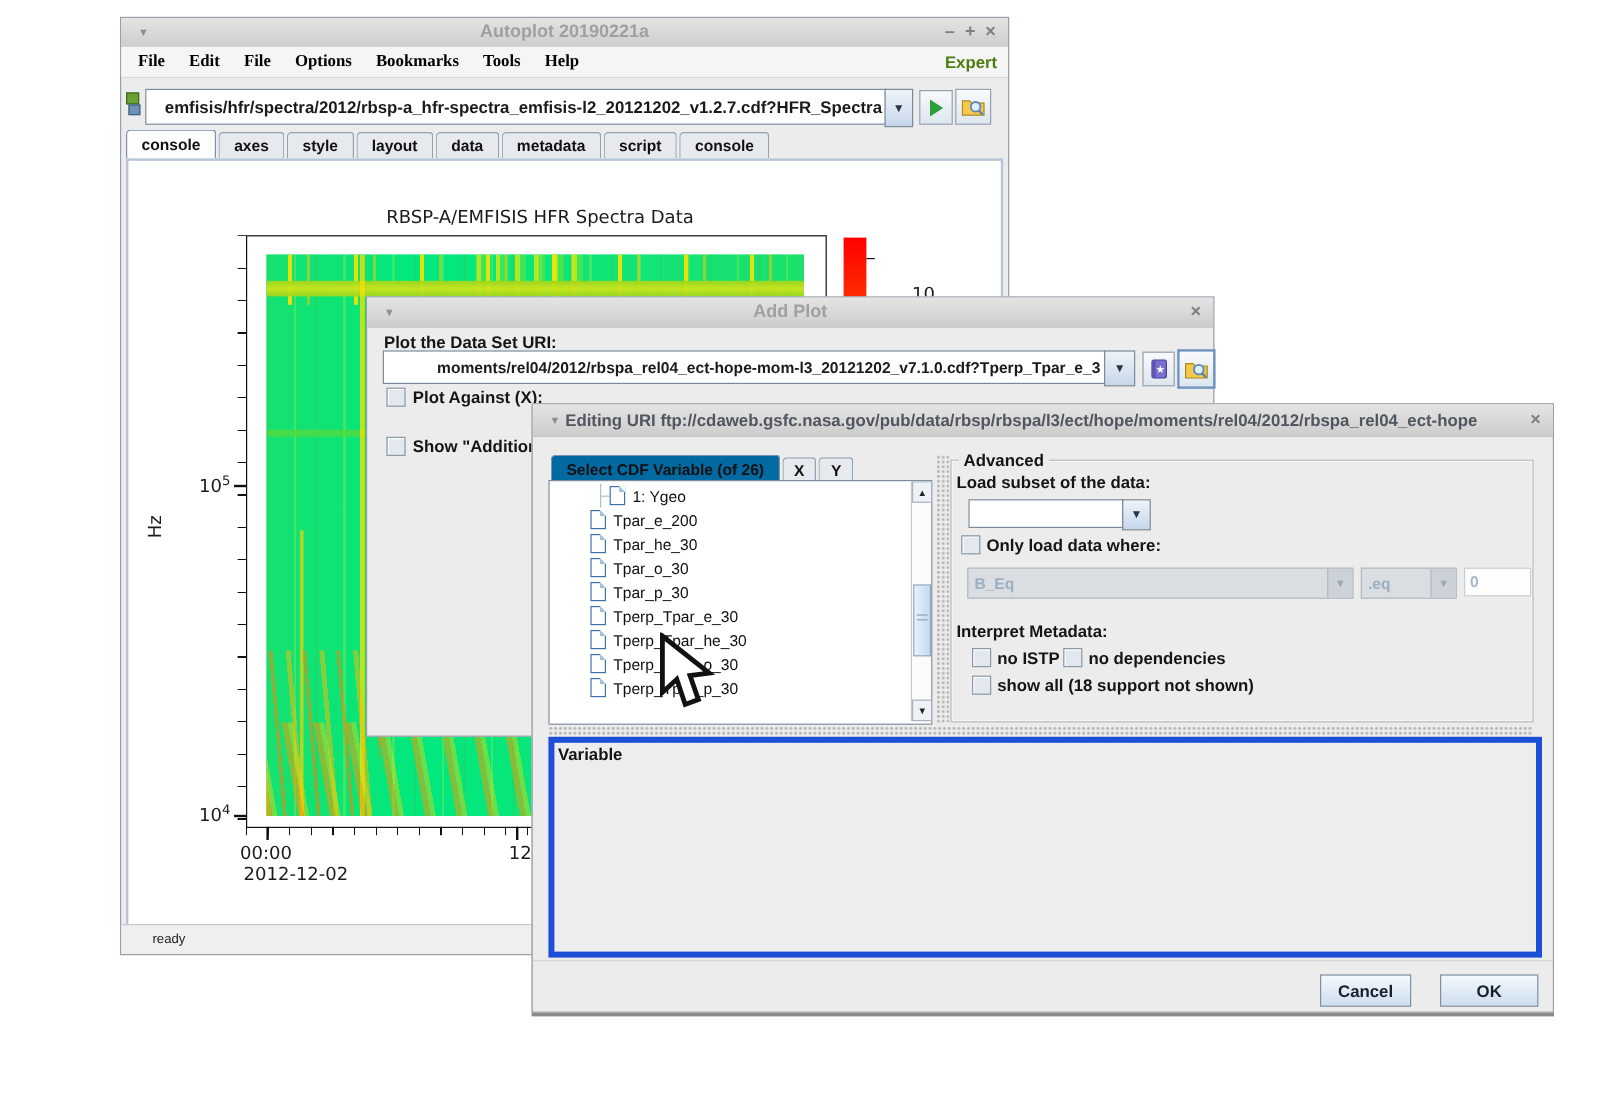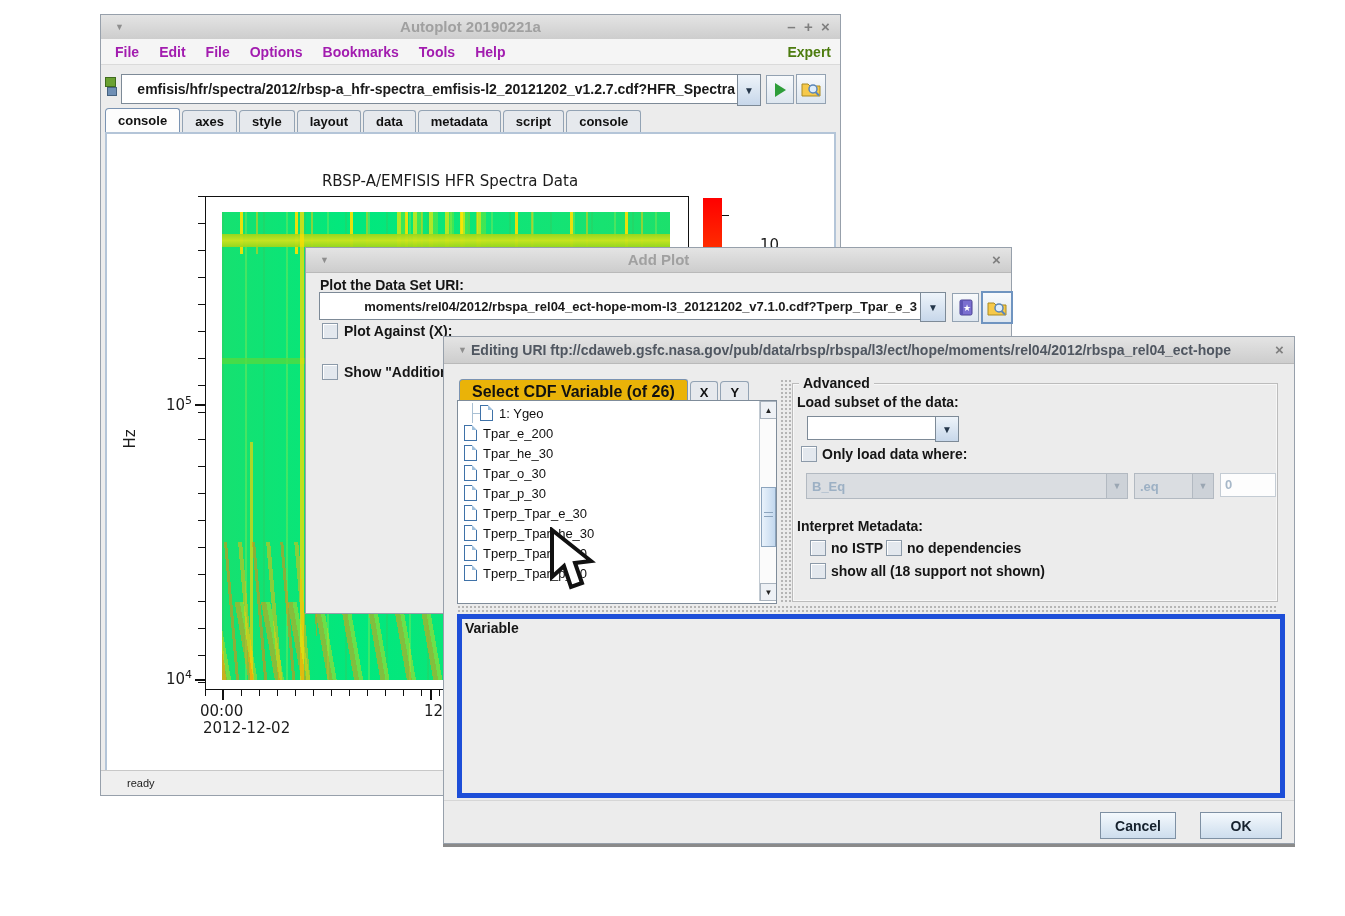--- a/index.html
+++ b/index.html
@@ -39,21 +39,21 @@
   .disabled-combo .darrow{position:absolute;right:0;top:0;bottom:0;width:20px;background:#cdd2d8;
     border-left:1px solid #b2b9c1;display:flex;align-items:center;justify-content:center;
     font-size:9px;color:#9aa6b2;}
   .push-btn{position:absolute;background:linear-gradient(180deg,#f4f9fd,#cddded);
     border:1px solid #7e90a3;display:flex;align-items:center;justify-content:center;
     font-weight:bold;font-size:14px;color:#16212d;}
 
   
   #menu-bar{position:absolute;left:0;top:24px;right:0;height:25px;background:#f5f5f5;
     border-bottom:1px solid #dadada;display:flex;align-items:center;padding-left:4px;}
-  #menu-bar .mitem{padding:0 10px;font-weight:bold;font-size:14px;color:#a21caf;}
+  #menu-bar .mitem{padding:0 10px;font-weight:bold;font-size:14px;color:#000000;font-family:Liberation Serif, serif;}
   #menu-right{margin-left:auto;padding-right:9px;font-weight:bold;font-size:14px;color:#4d7c0f;}
 
   #tab-row{position:absolute;left:4px;top:95px;height:22px;display:flex;align-items:flex-end;gap:2px;}
   .tab{height:21px;line-height:21px;padding:0 12px;font-weight:bold;font-size:13px;color:#111;
     background:#e6e9ed;border:1px solid #93a3b4;border-bottom:none;
     border-radius:4px 3px 0 0;}
   .tab.sel{background:#fdfdfd;border-color:#7a93b2;height:23px;line-height:23px;}
 
   #status-bar{position:absolute;left:0;right:0;bottom:0;height:24px;background:#efefef;
     border-top:1px solid #c8c8c8;font-size:11px;color:#222;line-height:24px;padding-left:26px;}
@@ -236,27 +236,27 @@
   <div class="titlebar" style="height:26px;">
     <span class="shade-tri" style="top:8px;">▼</span>
     <div class="title-text" style="left:27px;right:28px;height:26px;line-height:26px;text-align:left;
          font-size:14px;color:#4f5660;">Editing URI ftp://cdaweb.gsfc.nasa.gov/pub/data/rbsp/rbspa/l3/ect/hope/moments/rel04/2012/rbspa_rel04_ect-hope</div>
     <div class="win-controls" style="height:26px;line-height:26px;">
       <span>×</span>
     </div>
   </div>
 
   <div class="abs" style="left:15px;top:42px;display:flex;align-items:flex-end;gap:2px;">
-    <span class="tab sel" style="background:#eab308;font-size:16px;">Select CDF Variable (of 26)</span>
+    <span class="tab sel" style="background:#0369a1;font-size:13px;">Select CDF Variable (of 26)</span>
     <span class="tab" style="font-size:13px;padding:0 9px;">X</span>
     <span class="tab" style="font-size:13px;padding:0 9px;">Y</span>
   </div>
 
   <div class="abs" style="left:13px;top:63px;width:318px;height:202px;background:#fff;border:1px solid #7f8c9a;overflow:hidden;">
-    <div style="padding:2px 16px 0 6px;">
+    <div style="padding:2px 16px 0 6px;margin-left:28px;">
       <div class="trow">
         <span class="tline">
               <span class="v" style="height:20px;"></span>
               <span class="h"></span>
             </span>
         <span class="doc"></span>
         <span>1: Ygeo</span>
       </div>
       <div class="trow">
             <span class="doc"></span>

